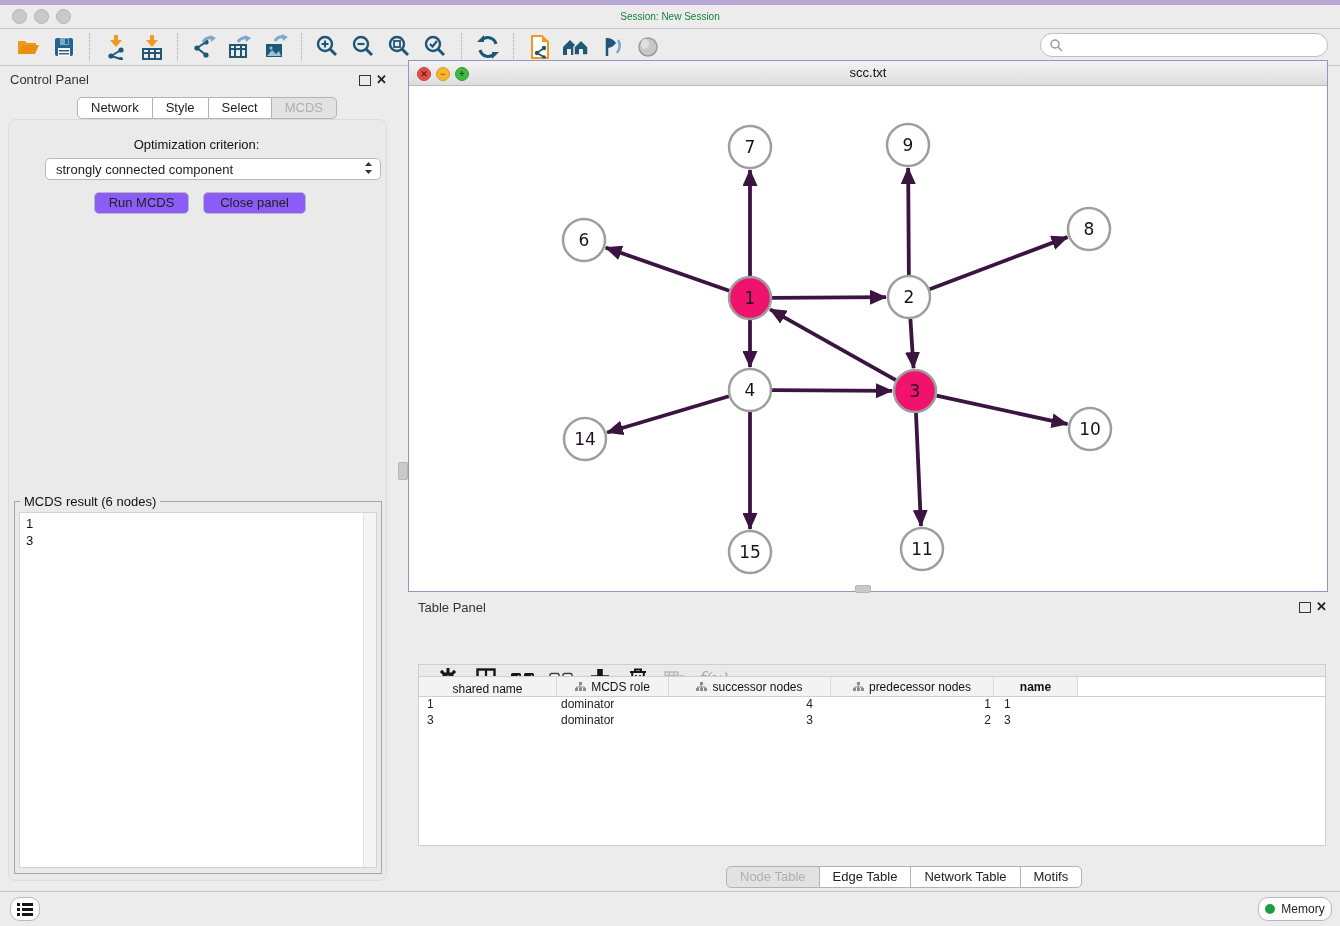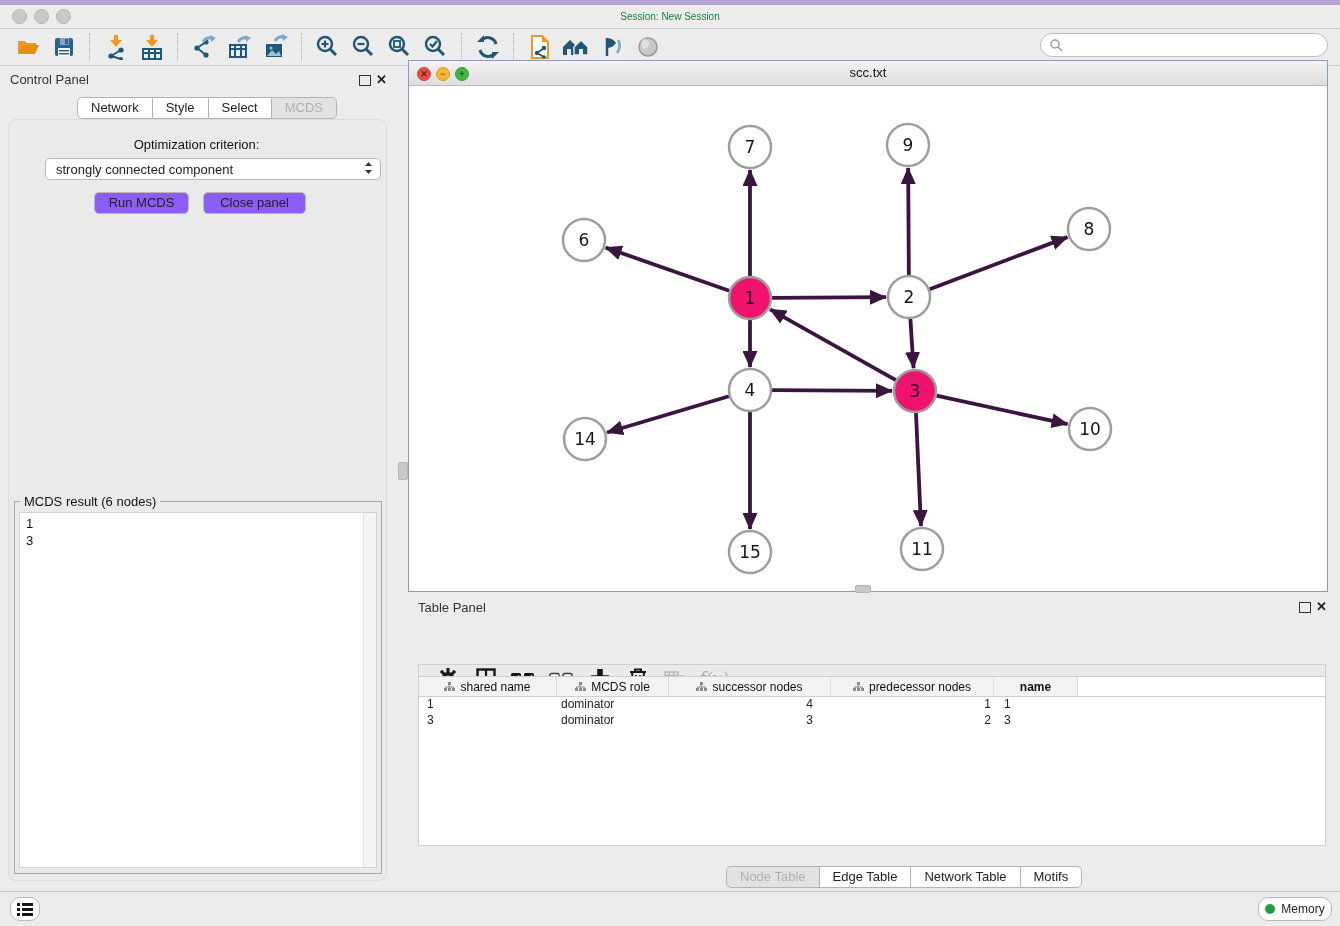--- a/index.html
+++ b/index.html
@@ -379,21 +379,21 @@
         </g>
         <circle cx="18" cy="10" r="5" fill="#8F8F8F"></circle>
         <path d="M16 8l4 4M20 8l-4 4" stroke="#EAEAEA" stroke-width="1.5"></path>
       </svg>
   </span>
   <span class="tp-ic fx">f(x)</span>
 </div>
 
 <div class="abs ntable">
   <div class="thead" id="tbl-head">
-      <div class="th" style="width: 138px;">
+      <div class="th" style="width: 138px; flex-direction: column;">
         <svg width="11" height="10">
           <g fill="#8A8A8A">
             <rect x="4" y="0" width="3" height="3"></rect>
             <rect x="0" y="6" width="3" height="3"></rect>
             <rect x="4" y="6" width="3" height="3"></rect>
             <rect x="8" y="6" width="3" height="3"></rect>
             <path d="M5 3v2M1.5 5v1M5.5 5v1M9.5 5v1M1.5 5h8" stroke="#8A8A8A" fill="none"></path>
           </g>
         </svg>
         <span>shared name</span>

